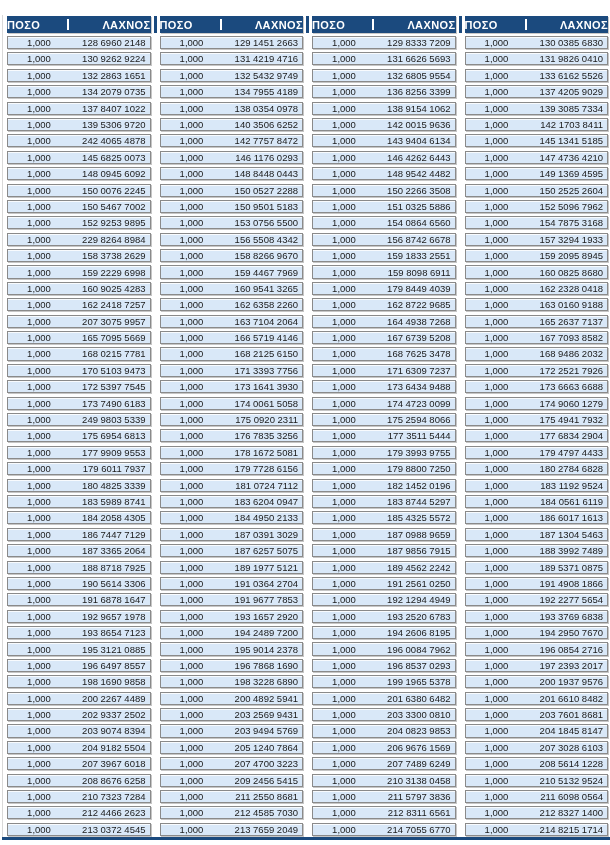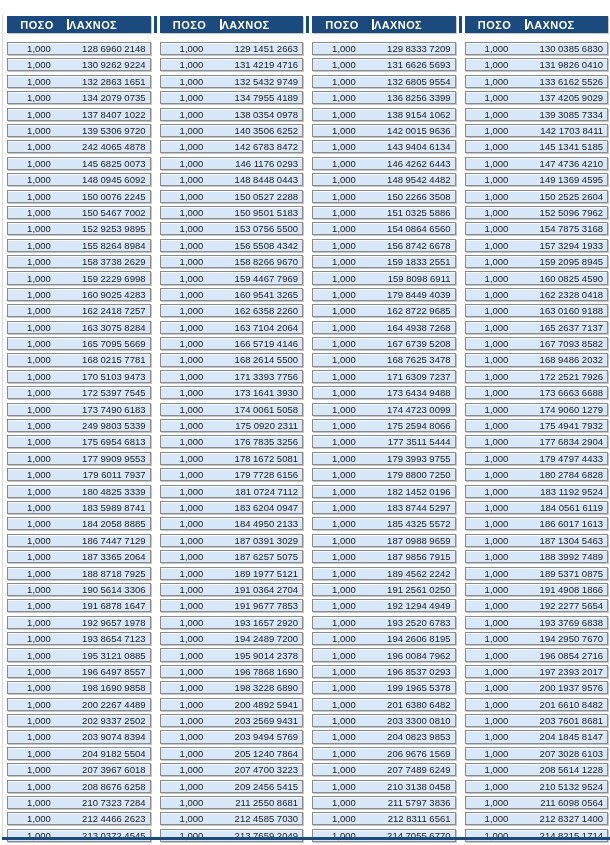--- a/index.html
+++ b/index.html
@@ -54,33 +54,33 @@
     color: var(--header-text, #ffffff);
     display: flex;
     align-items: center;
     font-size: 11px;
     font-weight: bold;
     letter-spacing: 0.4px;
     box-shadow: 1px 1px 0 #c9c9c9;
   }
   .hdr-poso {
     width: 60px;
-    text-align: center;
+    text-align: left;
   }
   .hdr-divider {
     width: 2px;
     height: 11px;
     background: #ffffff;
   }
   .hdr-laxnos {
     flex: 1;
-    text-align: left;
+    text-align: right;
   }
   .rows-container {
-    margin-top: 9px;
+    margin-top: 3px;
     display: flex;
     flex-direction: column;
     gap: 3.3px;
   }
   .data-row {
     box-sizing: border-box;
     height: 13.1px;
     background: var(--row-bg, #d9e8f8);
     border: 1px solid var(--row-border, #8a8a8a);
     box-shadow: 1px 1px 0 #c6c6c6, inset 0 1px 0 rgba(255,255,255,0.8);
@@ -168,41 +168,41 @@
           <div class="data-row">
     <span class="amount-cell">1,000</span>
     <span class="ticket-number-cell">150 5467 7002</span>
   </div>
           <div class="data-row">
     <span class="amount-cell">1,000</span>
     <span class="ticket-number-cell">152 9253 9895</span>
   </div>
           <div class="data-row">
     <span class="amount-cell">1,000</span>
-    <span class="ticket-number-cell">155 8264 8984</span>
+    <span class="ticket-number-cell">229 8264 8984</span>
   </div>
           <div class="data-row">
     <span class="amount-cell">1,000</span>
     <span class="ticket-number-cell">158 3738 2629</span>
   </div>
           <div class="data-row">
     <span class="amount-cell">1,000</span>
     <span class="ticket-number-cell">159 2229 6998</span>
   </div>
           <div class="data-row">
     <span class="amount-cell">1,000</span>
     <span class="ticket-number-cell">160 9025 4283</span>
   </div>
           <div class="data-row">
     <span class="amount-cell">1,000</span>
     <span class="ticket-number-cell">162 2418 7257</span>
   </div>
           <div class="data-row">
     <span class="amount-cell">1,000</span>
-    <span class="ticket-number-cell">163 3075 8284</span>
+    <span class="ticket-number-cell">207 3075 9957</span>
   </div>
           <div class="data-row">
     <span class="amount-cell">1,000</span>
     <span class="ticket-number-cell">165 7095 5669</span>
   </div>
           <div class="data-row">
     <span class="amount-cell">1,000</span>
     <span class="ticket-number-cell">168 0215 7781</span>
   </div>
           <div class="data-row">
@@ -236,21 +236,21 @@
           <div class="data-row">
     <span class="amount-cell">1,000</span>
     <span class="ticket-number-cell">180 4825 3339</span>
   </div>
           <div class="data-row">
     <span class="amount-cell">1,000</span>
     <span class="ticket-number-cell">183 5989 8741</span>
   </div>
           <div class="data-row">
     <span class="amount-cell">1,000</span>
-    <span class="ticket-number-cell">184 2058 8885</span>
+    <span class="ticket-number-cell">184 2058 4305</span>
   </div>
           <div class="data-row">
     <span class="amount-cell">1,000</span>
     <span class="ticket-number-cell">186 7447 7129</span>
   </div>
           <div class="data-row">
     <span class="amount-cell">1,000</span>
     <span class="ticket-number-cell">187 3365 2064</span>
   </div>
           <div class="data-row">
@@ -351,21 +351,21 @@
           <div class="data-row">
     <span class="amount-cell">1,000</span>
     <span class="ticket-number-cell">138 0354 0978</span>
   </div>
           <div class="data-row">
     <span class="amount-cell">1,000</span>
     <span class="ticket-number-cell">140 3506 6252</span>
   </div>
           <div class="data-row">
     <span class="amount-cell">1,000</span>
-    <span class="ticket-number-cell">142 6783 8472</span>
+    <span class="ticket-number-cell">142 7757 8472</span>
   </div>
           <div class="data-row">
     <span class="amount-cell">1,000</span>
     <span class="ticket-number-cell">146 1176 0293</span>
   </div>
           <div class="data-row">
     <span class="amount-cell">1,000</span>
     <span class="ticket-number-cell">148 8448 0443</span>
   </div>
           <div class="data-row">
@@ -403,21 +403,21 @@
           <div class="data-row">
     <span class="amount-cell">1,000</span>
     <span class="ticket-number-cell">163 7104 2064</span>
   </div>
           <div class="data-row">
     <span class="amount-cell">1,000</span>
     <span class="ticket-number-cell">166 5719 4146</span>
   </div>
           <div class="data-row">
     <span class="amount-cell">1,000</span>
-    <span class="ticket-number-cell">168 2614 5500</span>
+    <span class="ticket-number-cell">168 2125 6150</span>
   </div>
           <div class="data-row">
     <span class="amount-cell">1,000</span>
     <span class="ticket-number-cell">171 3393 7756</span>
   </div>
           <div class="data-row">
     <span class="amount-cell">1,000</span>
     <span class="ticket-number-cell">173 1641 3930</span>
   </div>
           <div class="data-row">
@@ -797,21 +797,21 @@
           <div class="data-row">
     <span class="amount-cell">1,000</span>
     <span class="ticket-number-cell">157 3294 1933</span>
   </div>
           <div class="data-row">
     <span class="amount-cell">1,000</span>
     <span class="ticket-number-cell">159 2095 8945</span>
   </div>
           <div class="data-row">
     <span class="amount-cell">1,000</span>
-    <span class="ticket-number-cell">160 0825 4590</span>
+    <span class="ticket-number-cell">160 0825 8680</span>
   </div>
           <div class="data-row">
     <span class="amount-cell">1,000</span>
     <span class="ticket-number-cell">162 2328 0418</span>
   </div>
           <div class="data-row">
     <span class="amount-cell">1,000</span>
     <span class="ticket-number-cell">163 0160 9188</span>
   </div>
           <div class="data-row">

